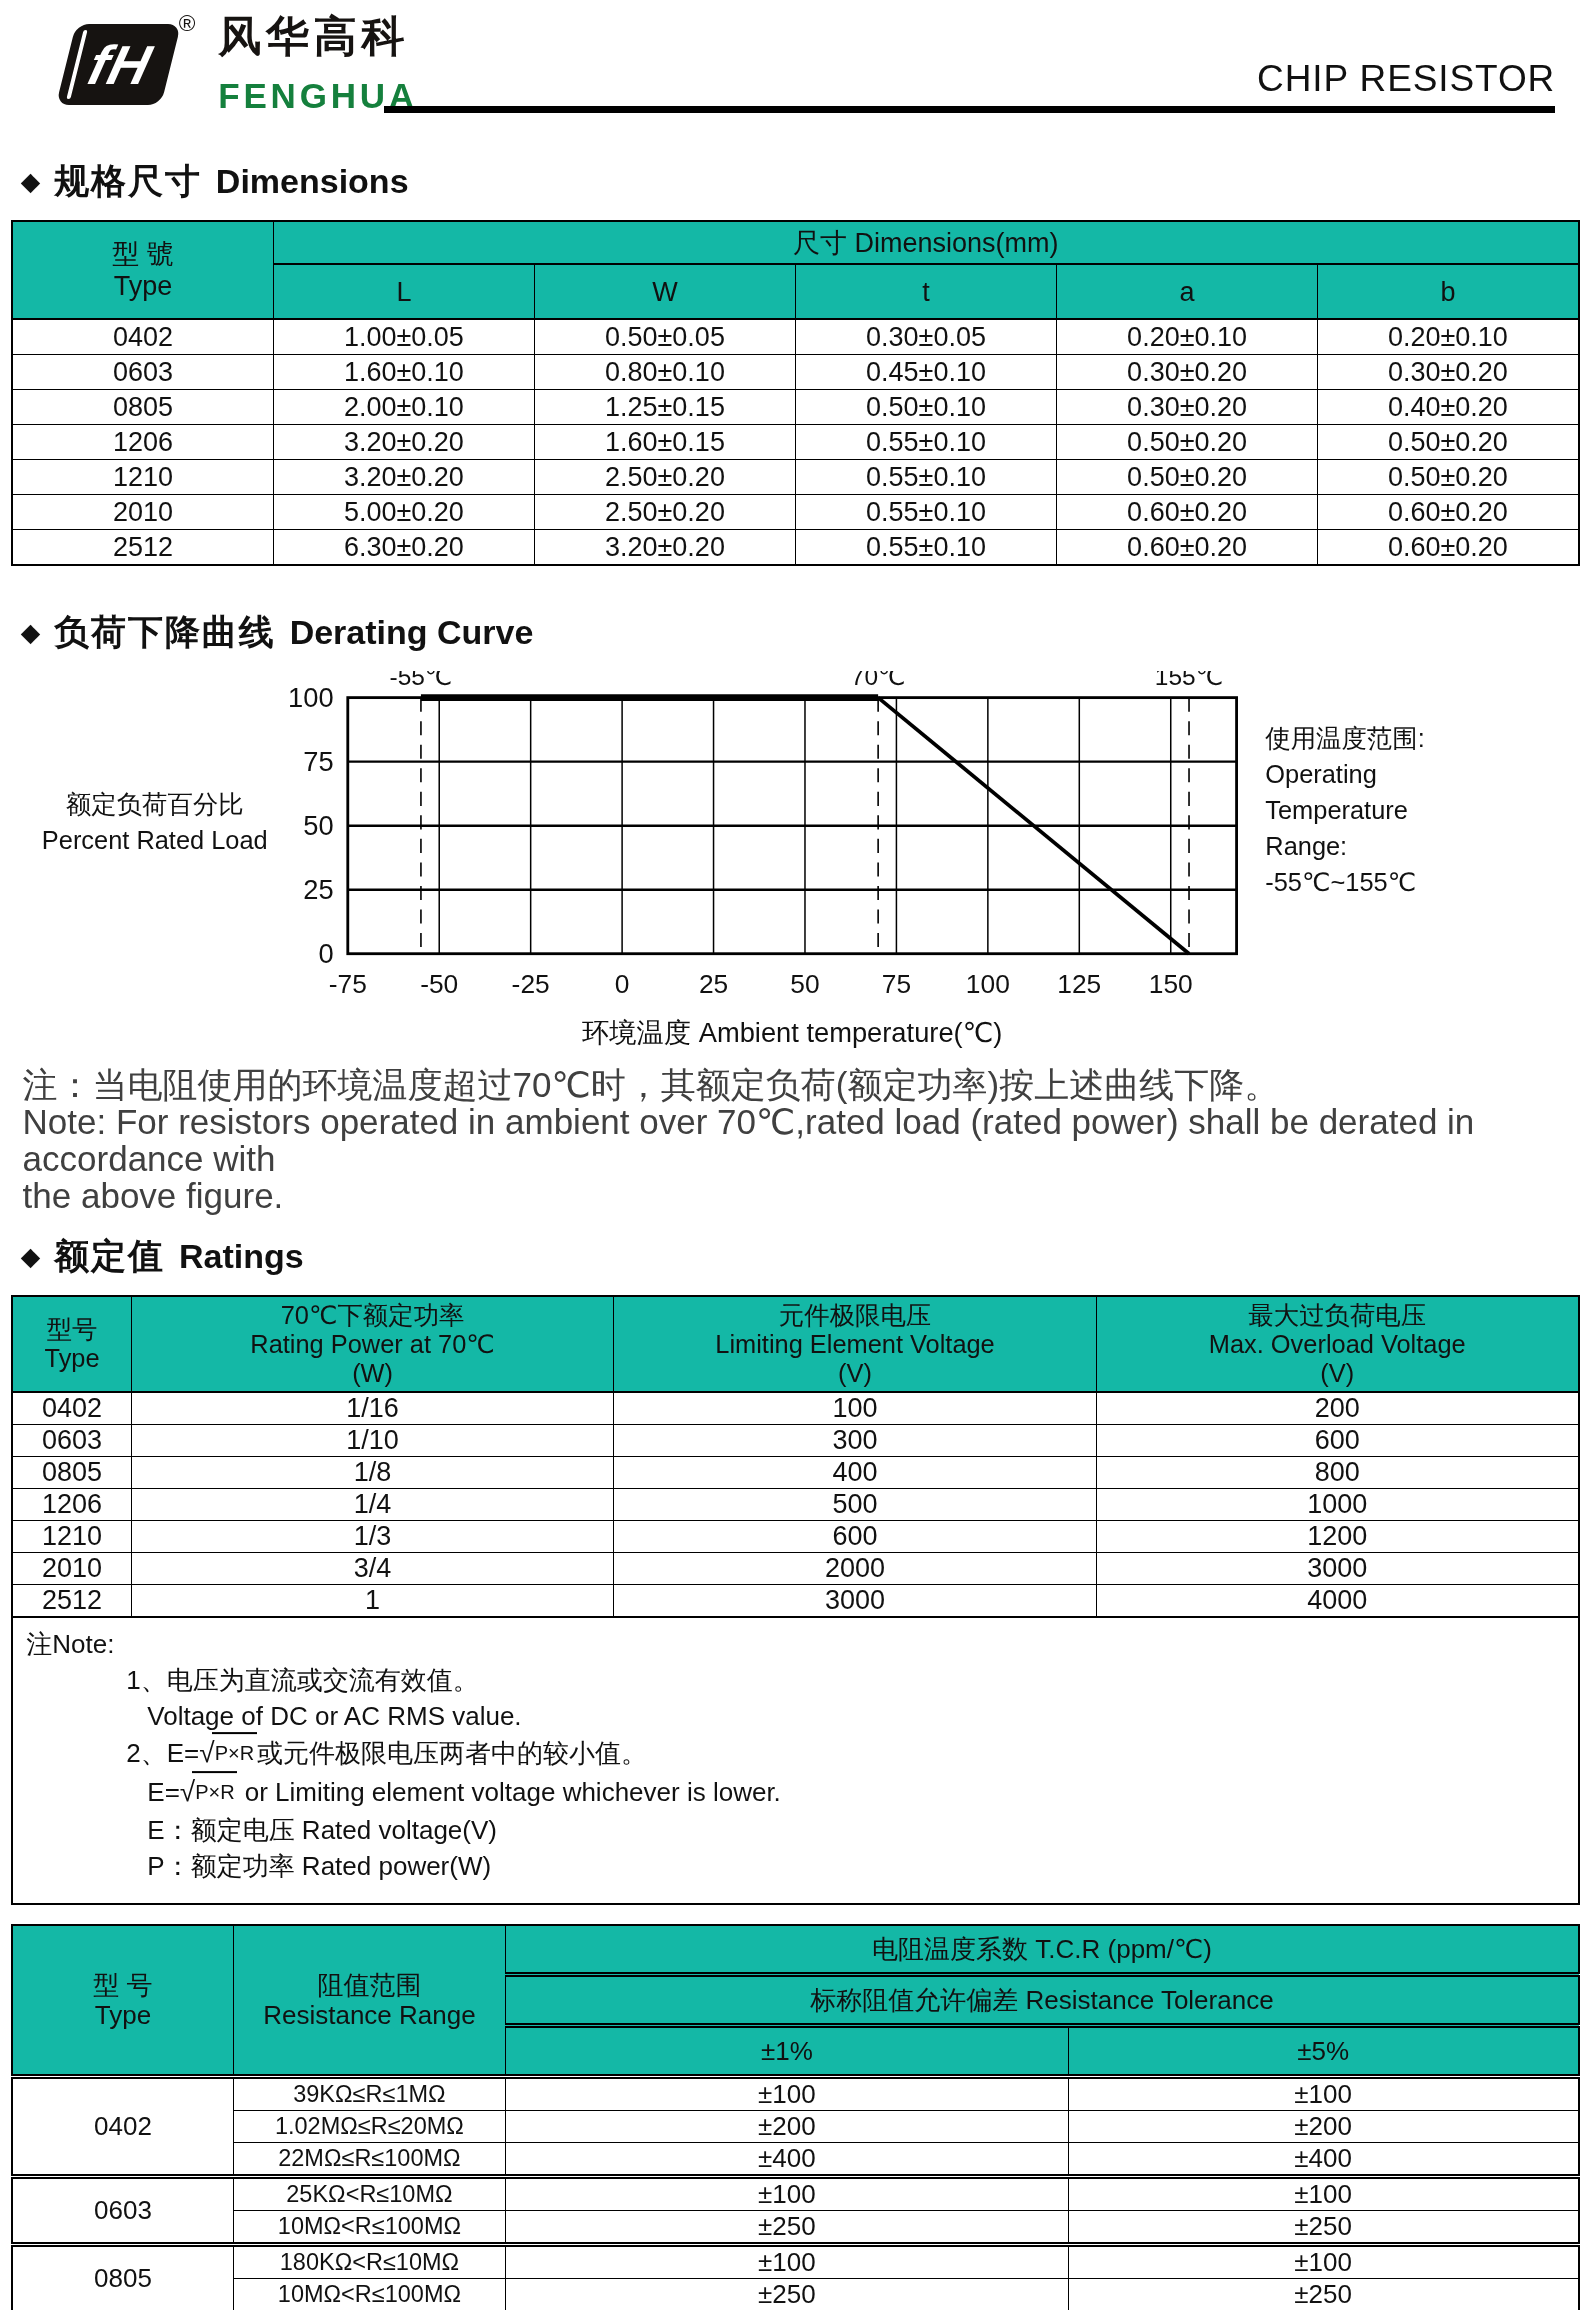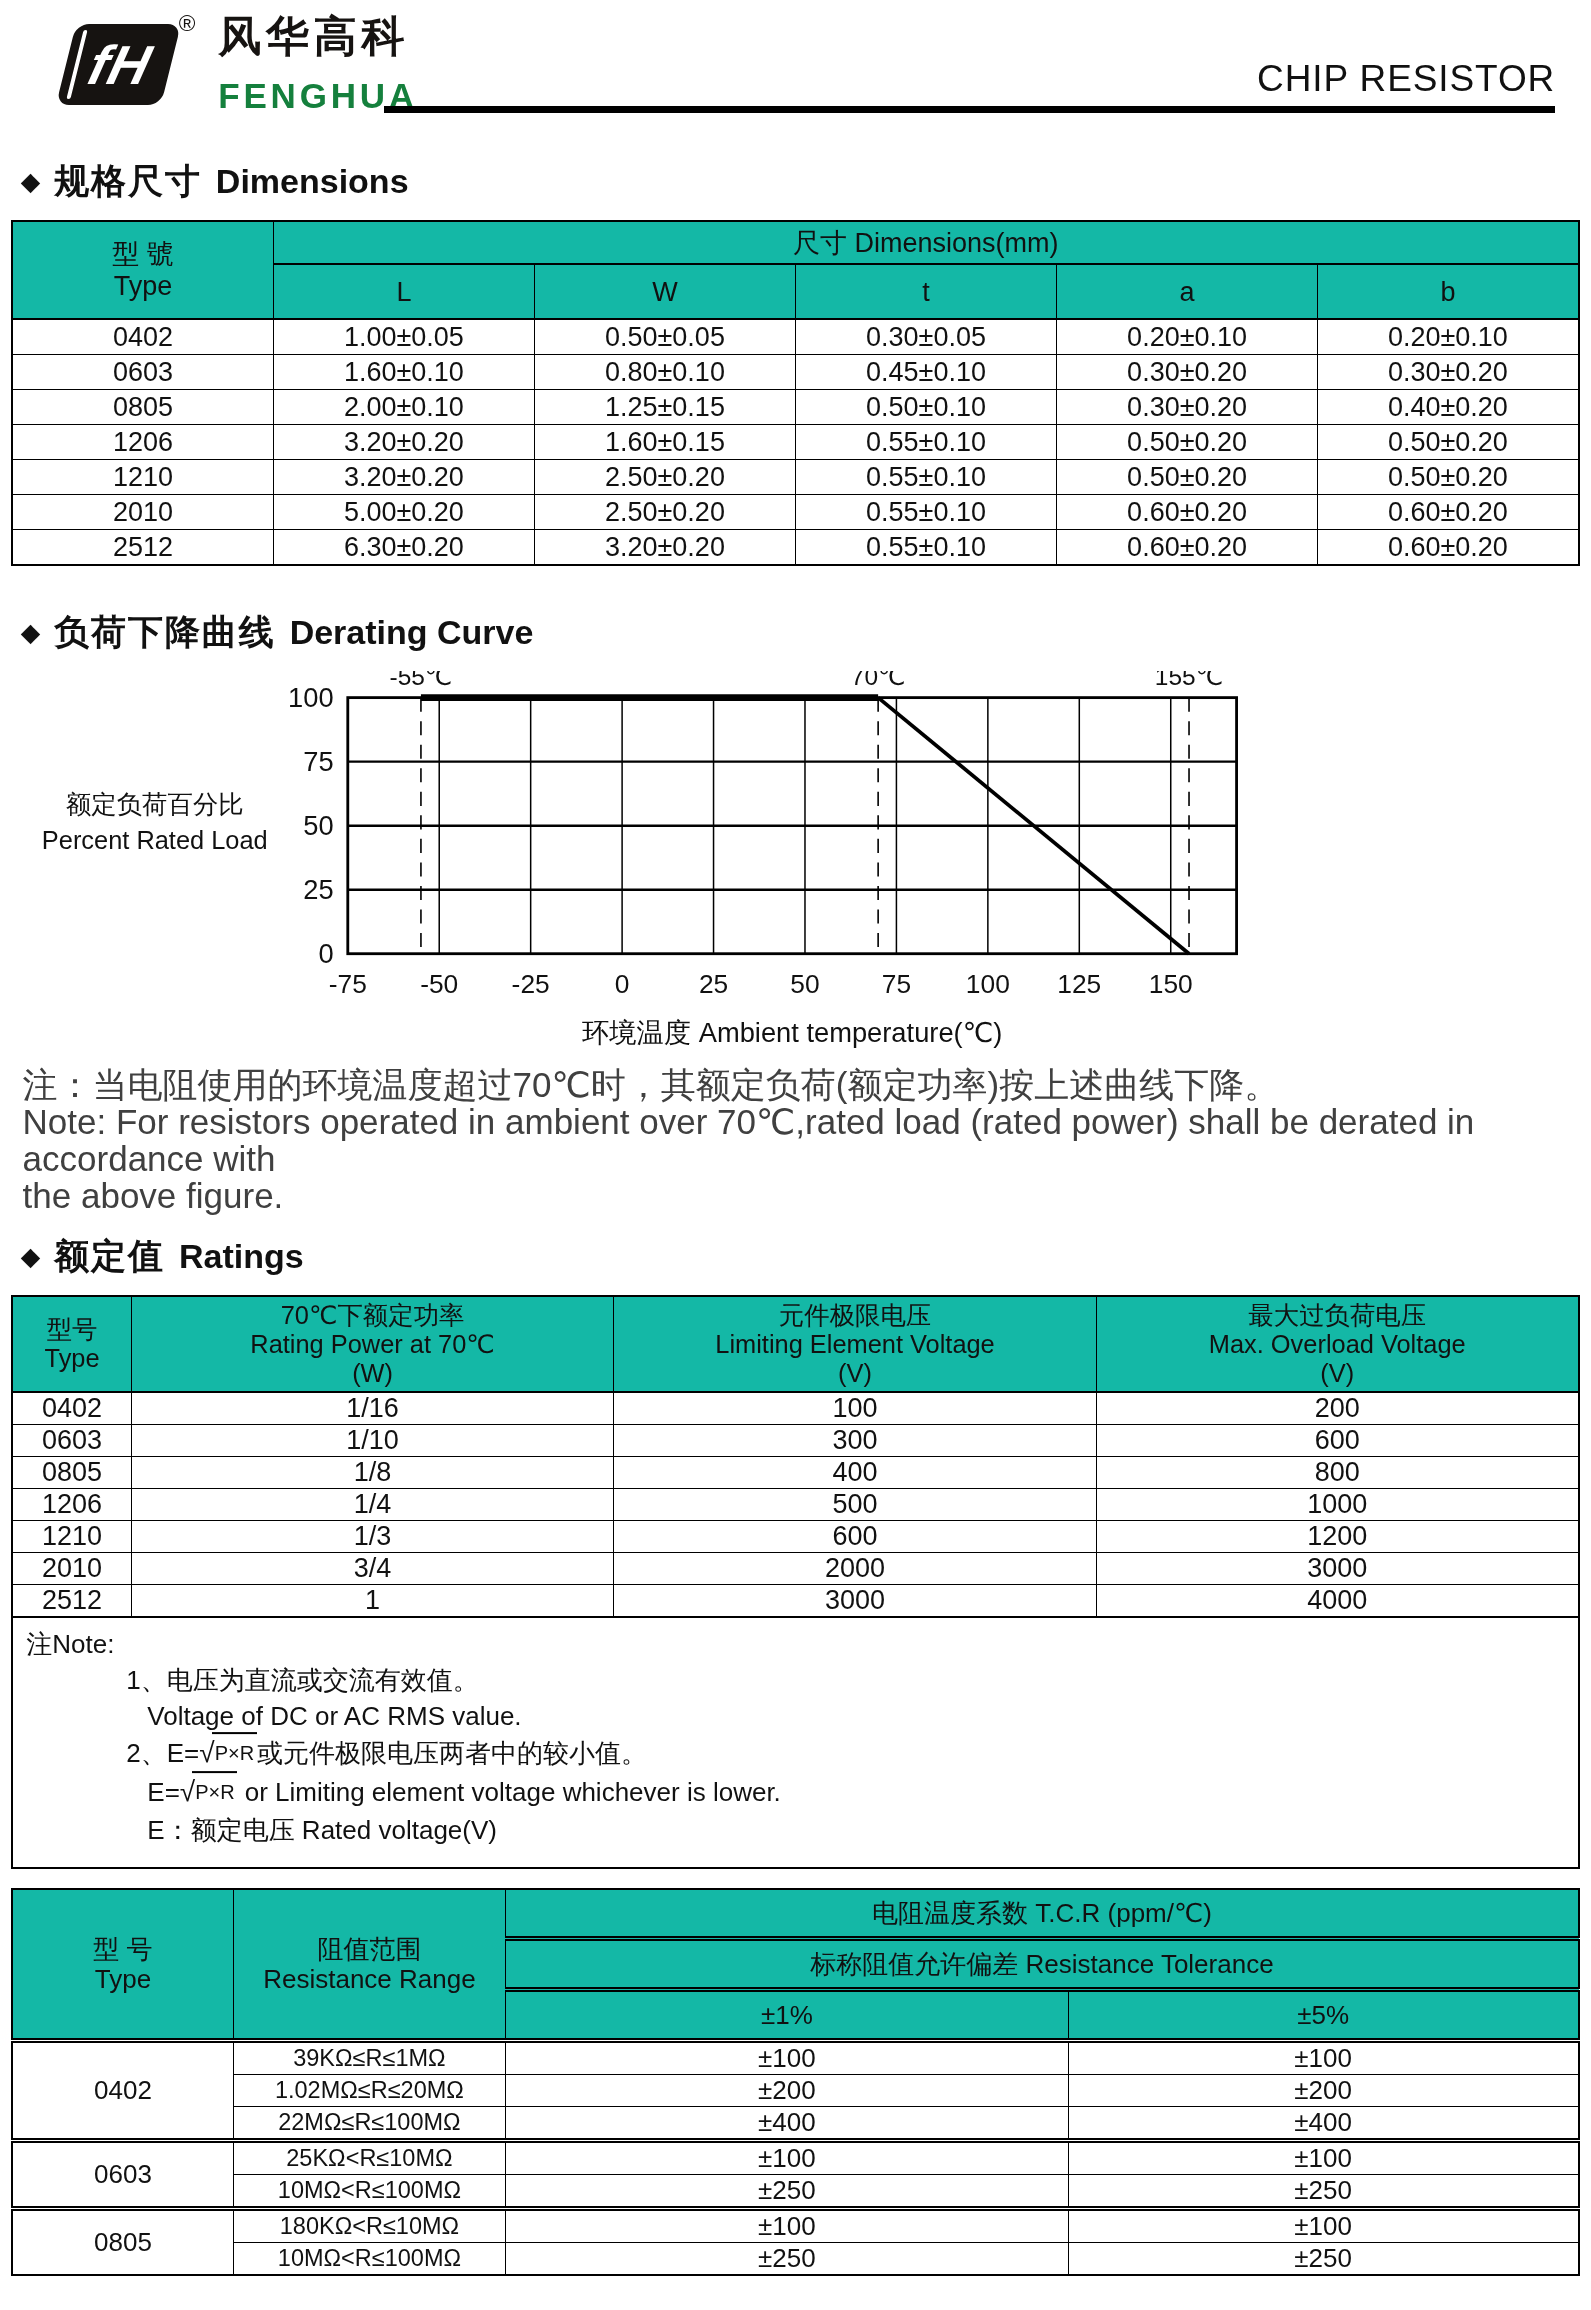--- a/index.html
+++ b/index.html
@@ -217,20 +217,27 @@
         <text x="149.6954732510288" y="15" text-anchor="middle" font-size="26">-55℃</text>
         <line x1="635.2921810699588" y1="28" x2="635.2921810699588" y2="300" stroke="#000" stroke-width="1.7" stroke-dasharray="15,10"></line>
         <text x="635.2921810699588" y="15" text-anchor="middle" font-size="26">70℃</text>
         <line x1="965.4979423868313" y1="28" x2="965.4979423868313" y2="300" stroke="#000" stroke-width="1.7" stroke-dasharray="15,10"></line>
         <text x="965.4979423868313" y="15" text-anchor="middle" font-size="26">155℃</text>
         <rect x="72" y="28" width="944" height="272" fill="none" stroke="#000" stroke-width="3"></rect>
         <polyline points="149.6954732510288,28 635.2921810699588,28" fill="none" stroke="#000" stroke-width="7"></polyline>
         <polyline points="635.2921810699588,28 965.4979423868313,300" fill="none" stroke="#000" stroke-width="4"></polyline>
         <text x="544" y="394" text-anchor="middle" font-size="29">环境温度  Ambient temperature(℃)</text>
       </svg>
+    <div class="sidenote" id="chart-sidenote">
+        <div>使用温度范围:</div>
+        <div>Operating</div>
+        <div>Temperature</div>
+        <div>Range:</div>
+        <div>-55℃~155℃</div>
+      </div>
   </div>
 
   <div class="note-block">
     <div>注：当电阻使用的环境温度超过70℃时，其额定负荷(额定功率)按上述曲线下降。</div>
     <div>Note: For resistors operated in ambient over 70℃,rated  load (rated power) shall be derated in accordance with</div>
     <div>the above figure.</div>
   </div>
 
   <div class="sec-h tight">
     <span class="dia">◆</span>
@@ -314,20 +321,21 @@
       </tbody>
   </table>
 
   <div class="notes-box">
     <div class="nl0">注Note:</div>
     <div class="nl1">1、电压为直流或交流有效值。</div>
     <div class="nl2">Voltage of DC or AC RMS value.</div>
     <div class="nl1"><span>2、E=</span><span class="sqrt">√</span><span class="rad">P×R</span><span>或元件极限电压两者中的较小值。</span></div>
     <div class="nl2"><span>E=</span><span class="sqrt">√</span><span class="rad">P×R</span><span> or Limiting element voltage whichever is lower.</span></div>
     <div class="nl2">E：额定电压 Rated voltage(V)</div>
+    <div class="nl2">P：额定功率 Rated power(W)</div>
   </div>
 
   <table class="tbl tcr" style="margin-top:19px;">
     <colgroup>
         <col style="width:14.1%">
         <col style="width:17.4%">
         <col style="width:35.9%">
         <col style="width:32.6%">
       </colgroup>
     <thead>

